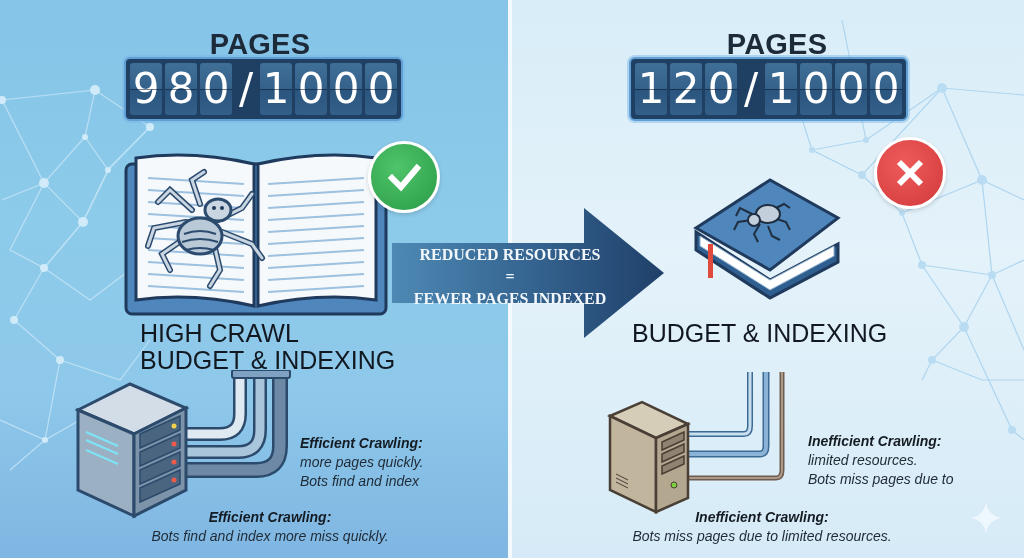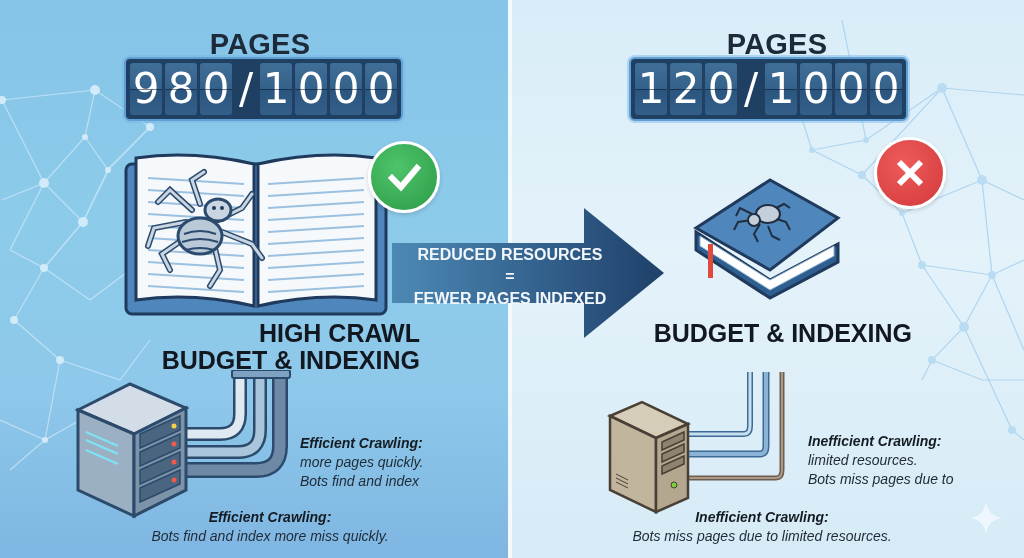--- a/index.html
+++ b/index.html
@@ -17,23 +17,23 @@
   .counter { position: absolute; display: flex; gap: 3px; padding: 4px; background: #1f3f63; border-radius: 6px; border: 2px solid #5f9fd4; box-shadow: 0 0 0 2px rgba(120,180,230,0.45); }
   .digit { position: relative; width: 32px; height: 52px; background: linear-gradient(180deg, #3f6e97 0%, #35628b 49%, #2a557e 51%, #335f88 100%); border-radius: 3px; color: #fff; font-family: "DejaVu Sans", sans-serif; font-size: 42px; line-height: 52px; text-align: center; }
   .digit::after { content: ""; position: absolute; left: 0; right: 0; top: 26px; height: 1px; background: rgba(10,25,45,0.55); }
   .digit.slash { background: transparent; width: 22px; }
   .digit.slash::after { display: none; }
 
   .status-badge { position: absolute; width: 72px; height: 72px; border-radius: 50%; border: 3px solid #ffffff; display: flex; align-items: center; justify-content: center; box-shadow: 0 2px 4px rgba(0,0,0,0.15); }
   .badge-ok { background: radial-gradient(circle at 40% 35%, #4fc46a, #2a9b47); }
   .badge-fail { background: radial-gradient(circle at 40% 35%, #ee5a5a, #d23a3a); }
 
-  .section-title { position: absolute; font-weight: 700; font-size: 25px; line-height: 27px; color: #121820; text-align: right; }
-
-  .arrow-wrap { position: absolute; left: 392px; top: 208px; width: 272px; height: 130px; }
+  .section-title { position: absolute; font-weight: 400; font-size: 25px; line-height: 27px; color: #121820; text-align: left; }
+
+  .arrow-wrap { position: absolute; left: 392px; top: 208px; width: 272px; height: 130px; font-family: Liberation Serif, serif; }
   .arrow-text { position: absolute; left: 8px; top: 36px; width: 220px; text-align: center; color: #f2f7fb; font-weight: 700; font-size: 16px; line-height: 22px; }
 
   .caption { position: absolute; font-size: 14px; line-height: 19px; color: #1f2a35; font-style: italic; }
   .caption b { font-weight: 700; color: #141b22; display: block; }
   .caption-center { text-align: center; }
 </style>
 </head>
 <body>
 
 <div class="panel panel-left">

